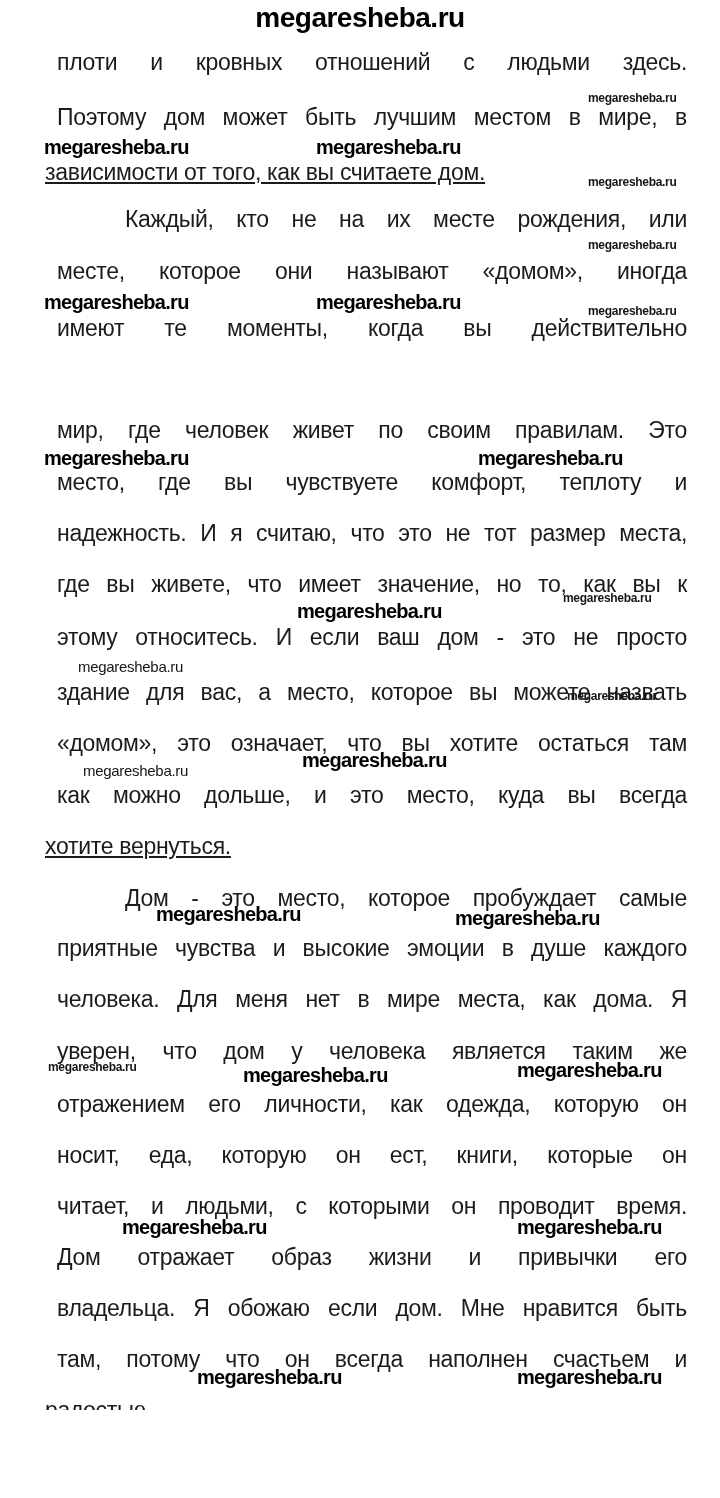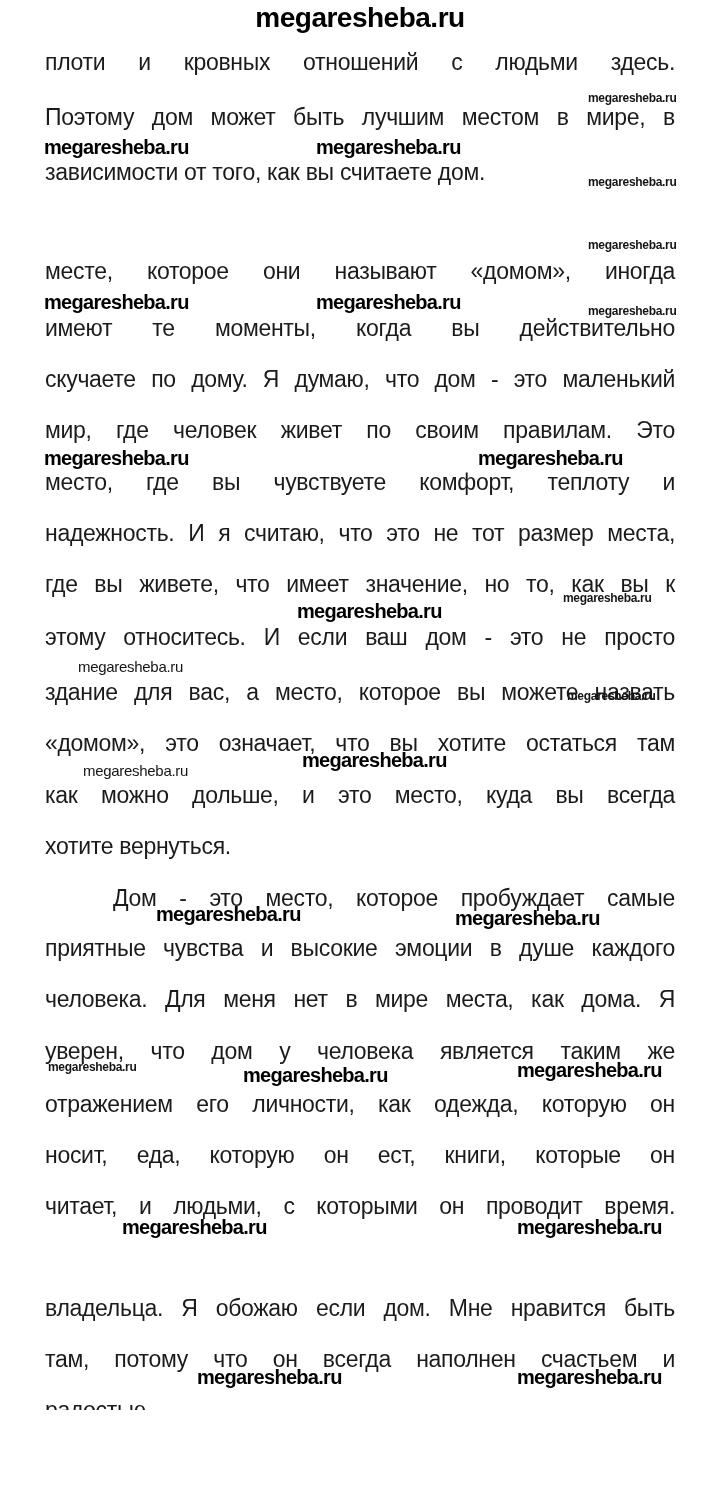--- a/index.html
+++ b/index.html
@@ -22,24 +22,26 @@
     width: 630px;
     font-size: 23px;
     line-height: 28px;
     color: #1b1b1b;
     letter-spacing: -0.3px;
     white-space: normal;
   }
   .just {
     text-align: justify;
     text-align-last: justify;
+    margin-left: 12px;
   }
   .last {
     text-align: right;
     text-align-last: left;
+    text-decoration: underline;
   }
   .indent {
     padding-left: 68px;
     width: 562px;
   }
   
   .wm {
     position: absolute;
     color: #000000;
     white-space: nowrap;
@@ -81,39 +83,40 @@
 </head>
 <body>
 
 <div class="page">
 
   <div class="wm wm-header">megaresheba.ru</div>
 
   <div class="line just" style="top:48px">плоти и кровных отношений с людьми здесь.</div>
   <div class="line just" style="top:103px">Поэтому дом может быть лучшим местом в мире, в</div>
   <div class="line last" style="top:158px">зависимости от того, как вы считаете дом.</div>
+  <div class="line just indent" style="top:205px">Каждый, кто не на их месте рождения, или</div>
   <div class="line just" style="top:257px">месте, которое они называют «домом», иногда</div>
   <div class="line just" style="top:314px">имеют те моменты, когда вы действительно</div>
-  <div class="line just" style="top:365px">скучаете по дому. Я думаю, что дом - это маленький</div>
   <div class="line just" style="top:416px">мир, где человек живет по своим правилам. Это</div>
   <div class="line just" style="top:468px">место, где вы чувствуете комфорт, теплоту и</div>
   <div class="line just" style="top:519px">надежность. И я считаю, что это не тот размер места,</div>
   <div class="line just" style="top:570px">где вы живете, что имеет значение, но то, как вы к</div>
   <div class="line just" style="top:623px">этому относитесь. И если ваш дом - это не просто</div>
   <div class="line just" style="top:678px">здание для вас, а место, которое вы можете назвать</div>
   <div class="line just" style="top:729px">«домом», это означает, что вы хотите остаться там</div>
   <div class="line just" style="top:781px">как можно дольше, и это место, куда вы всегда</div>
   <div class="line last" style="top:832px">хотите вернуться.</div>
   <div class="line just indent" style="top:884px">Дом - это место, которое пробуждает самые</div>
   <div class="line just" style="top:934px">приятные чувства и высокие эмоции в душе каждого</div>
   <div class="line just" style="top:985px">человека. Для меня нет в мире места, как дома. Я</div>
   <div class="line just" style="top:1037px">уверен, что дом у человека является таким же</div>
   <div class="line just" style="top:1090px">отражением его личности, как одежда, которую он</div>
   <div class="line just" style="top:1141px">носит, еда, которую он ест, книги, которые он</div>
   <div class="line just" style="top:1192px">читает, и людьми, с которыми он проводит время.</div>
+  <div class="line just" style="top:1243px">Дом отражает образ жизни и привычки его</div>
   <div class="line just" style="top:1294px">владельца. Я обожаю если дом. Мне нравится быть</div>
   <div class="line just" style="top:1345px">там, потому что он всегда наполнен счастьем и</div>
   <div class="line last" style="top:1396px">радостью.</div>
 
   <span class="wm wm-small" style="left:588px;top:91px">megaresheba.ru</span>
   <span class="wm wm-bold" style="left:44px;top:136px">megaresheba.ru</span>
   <span class="wm wm-bold" style="left:316px;top:136px">megaresheba.ru</span>
   <span class="wm wm-small" style="left:588px;top:175px">megaresheba.ru</span>
   <span class="wm wm-small" style="left:588px;top:238px">megaresheba.ru</span>
   <span class="wm wm-bold" style="left:44px;top:291px">megaresheba.ru</span>

